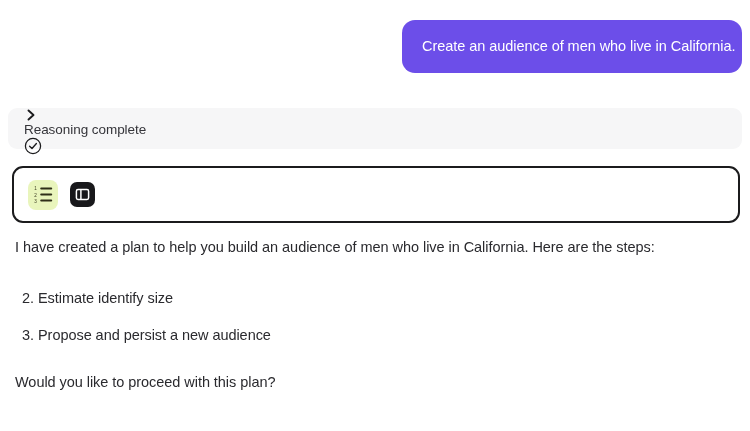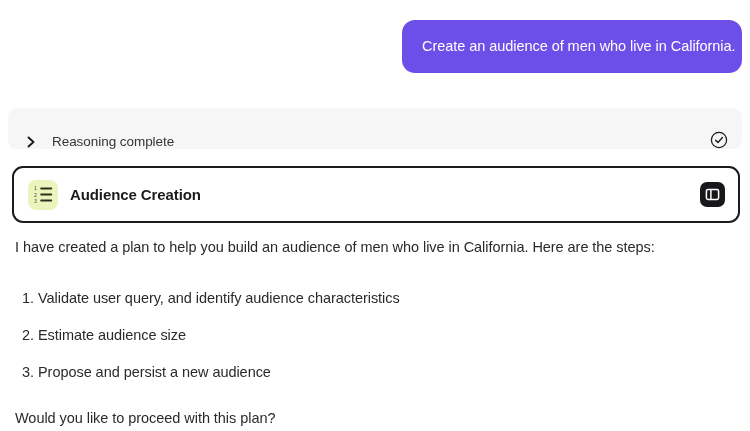--- a/index.html
+++ b/index.html
@@ -45,22 +45,23 @@
   
   .reasoning-bar {
     position: absolute;
     top: 108px;
     left: 8px;
     width: 734px;
     height: 41px;
     background: #f6f6f7;
     border-radius: 9px;
     display: flex;
-    align-items: flex-end;
+    align-items: flex-start;
     padding: 0 14px 0 16px;
+    flex-direction: column;
   }
   .chevron-icon {
     width: 14px;
     height: 14px;
     flex: 0 0 auto;
     display: block;
     margin-right: 14px;
   }
   .reasoning-label {
     font-size: 13.5px;
@@ -187,42 +188,37 @@
         <svg viewBox="0 0 19 19" width="19" height="19" aria-hidden="true">
           <text x="0.2" y="5.4" font-family="Liberation Sans, sans-serif" font-size="4.6" fill="#3a3a20">1</text>
           <text x="0.2" y="11.6" font-family="Liberation Sans, sans-serif" font-size="4.6" fill="#3a3a20">2</text>
           <text x="0.2" y="17.8" font-family="Liberation Sans, sans-serif" font-size="4.6" fill="#3a3a20">3</text>
           <rect x="6.2" y="2.6" width="12" height="2" rx="1" fill="#2f2f18"></rect>
           <rect x="6.2" y="8.6" width="12" height="2" rx="1" fill="#2f2f18"></rect>
           <rect x="6.2" y="14.6" width="12" height="2" rx="1" fill="#2f2f18"></rect>
         </svg>
       </span>
     </span>
-    <span class="card-title">Audience Creation</span>
     <button class="panel-toggle-button">
       <span class="panel-left-icon">
         <svg viewBox="0 0 15 15" width="15" height="15" aria-hidden="true">
           <rect x="1.4" y="2.6" width="12.2" height="9.8" rx="1.6" fill="none" stroke="#ffffff" stroke-width="1.5"></rect>
           <line x1="5.9" y1="2.6" x2="5.9" y2="12.4" stroke="#ffffff" stroke-width="1.5"></line>
         </svg>
       </span>
     </button>
   </div>
 
   <div class="assistant-body">
     <p class="intro-text">I have created a plan to help you build an audience of men who live in California. Here are the steps:</p>
 
     <ol class="steps-list">
       <li class="step-item">
-        <span class="step-num">1. </span>
-        <span class="step-text">Validate user query, and identify audience characteristics</span>
-      </li>
-      <li class="step-item">
         <span class="step-num">2. </span>
-        <span class="step-text">Estimate audience size</span>
+        <span class="step-text">Estimate identify size</span>
       </li>
       <li class="step-item">
         <span class="step-num">3. </span>
         <span class="step-text">Propose and persist a new audience</span>
       </li>
     </ol>
 
     <p class="outro-text">Would you like to proceed with this plan?</p>
   </div>
 

